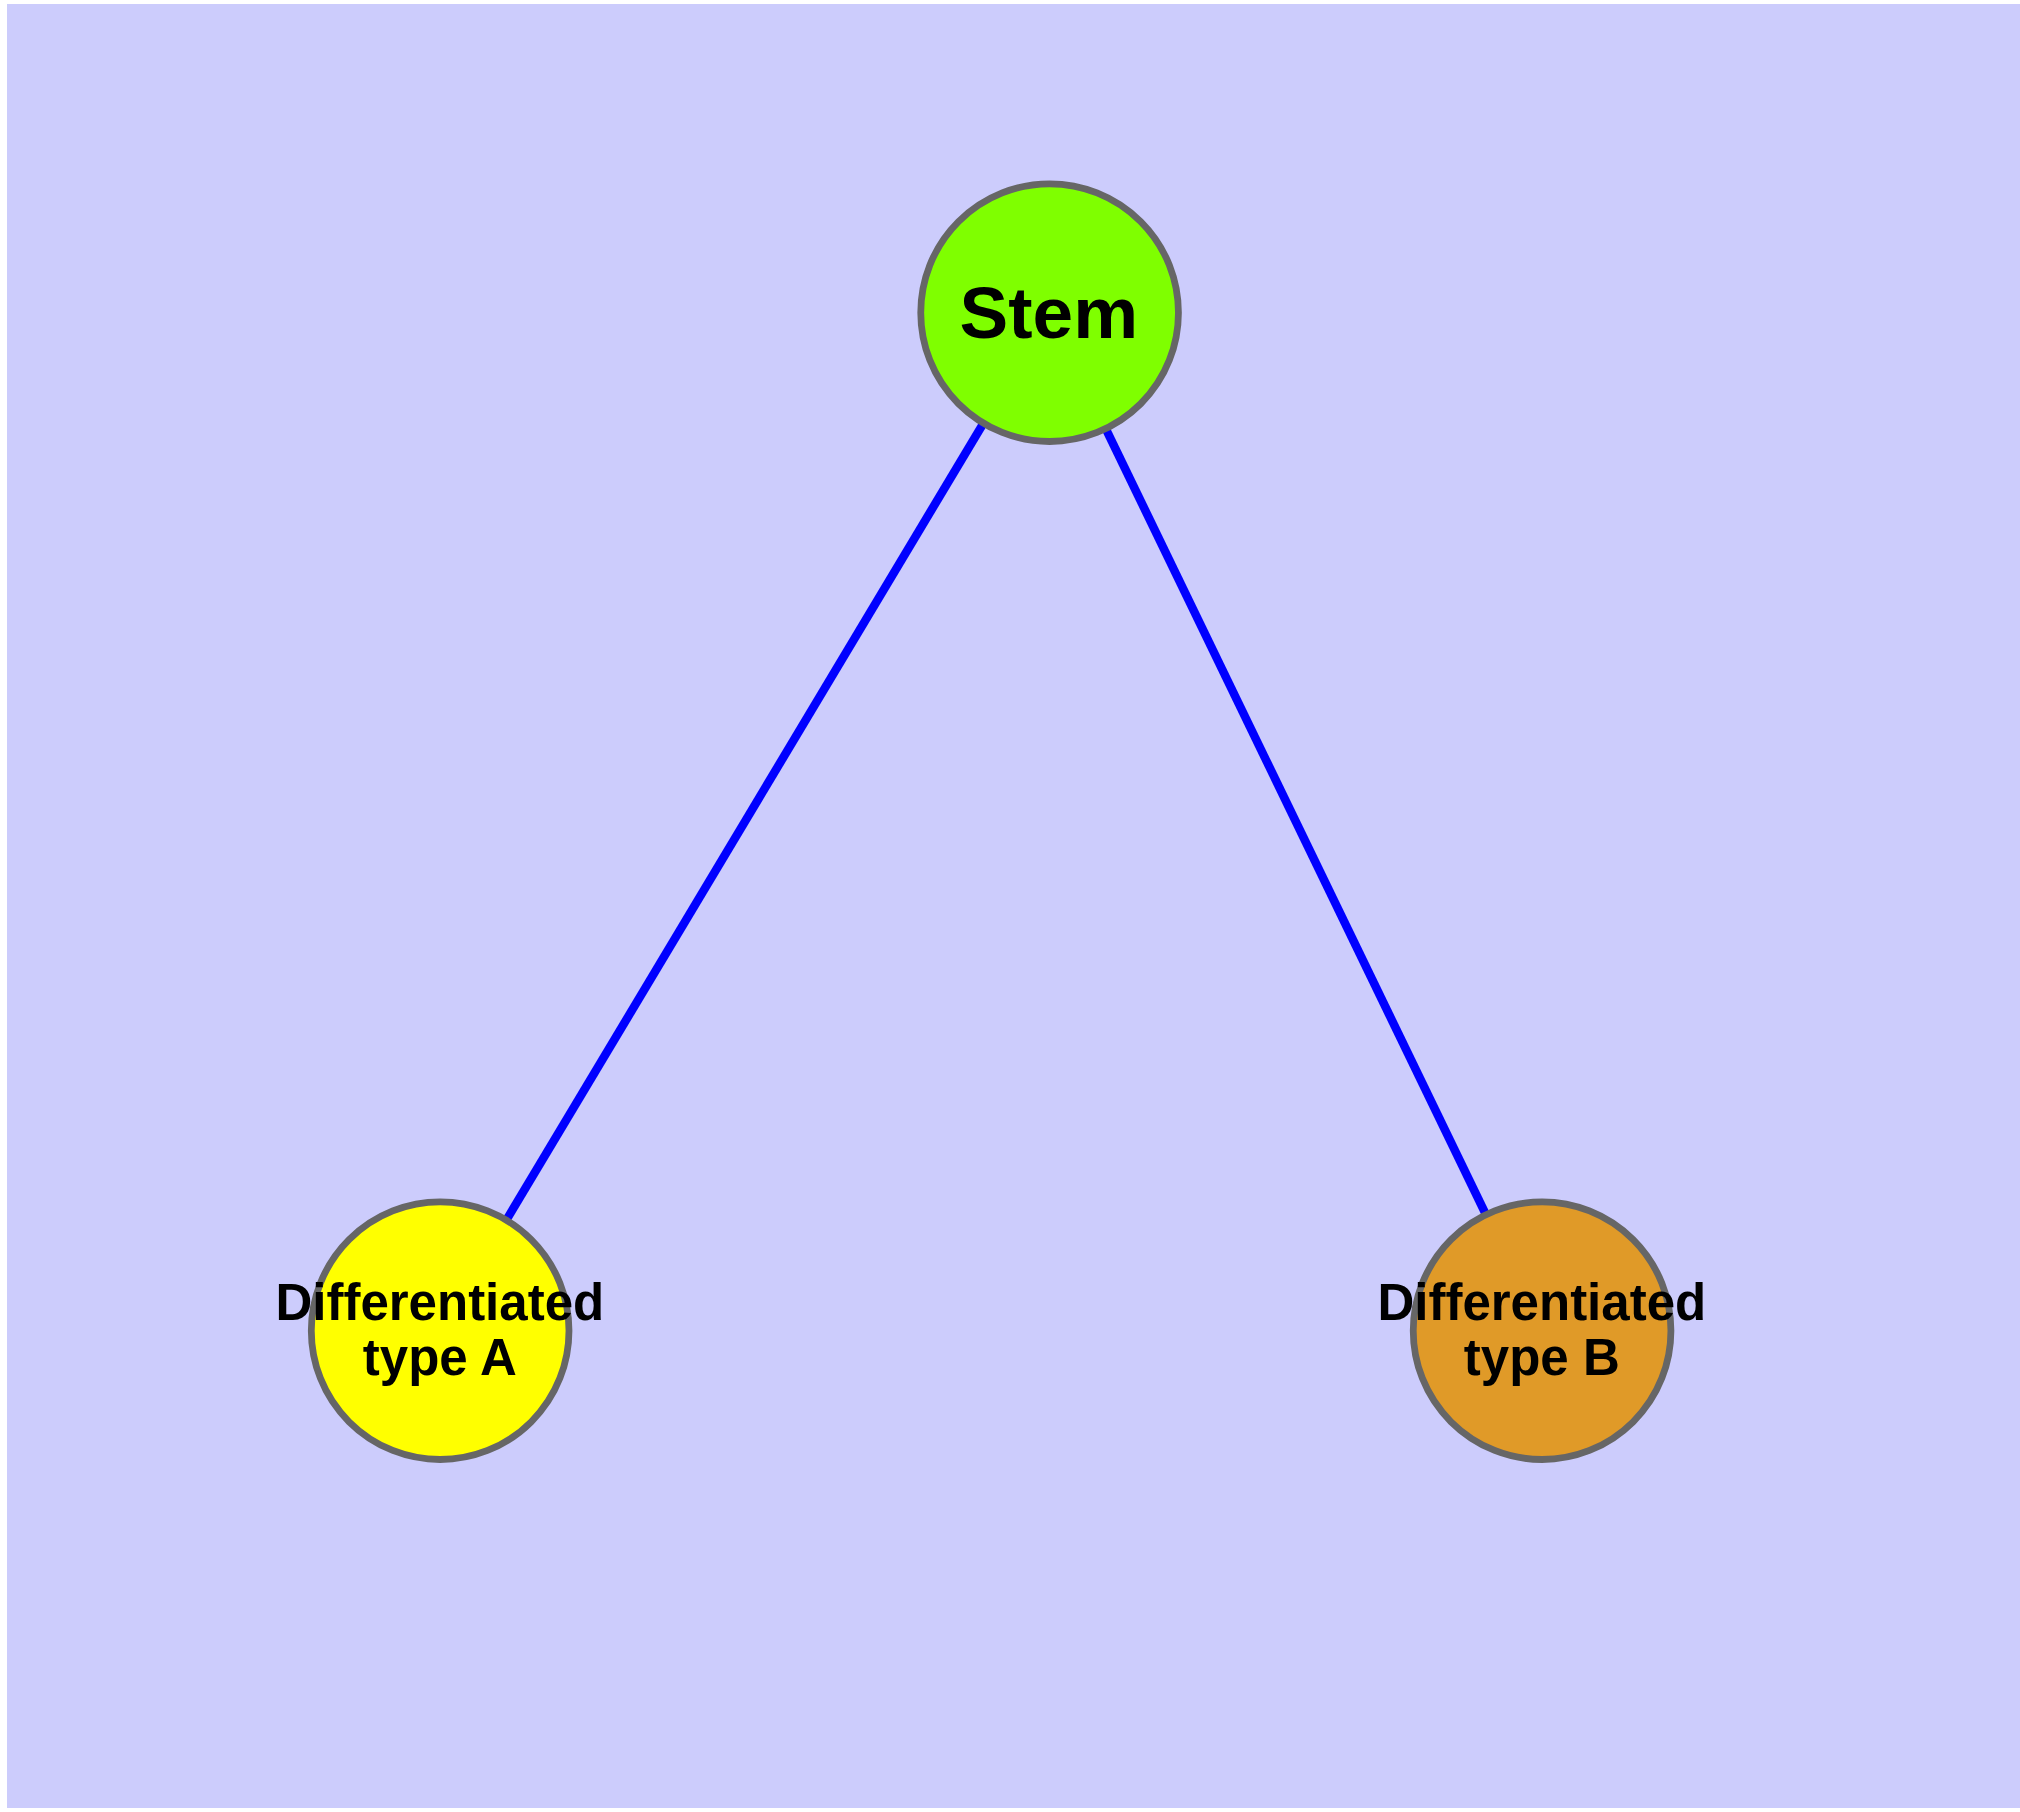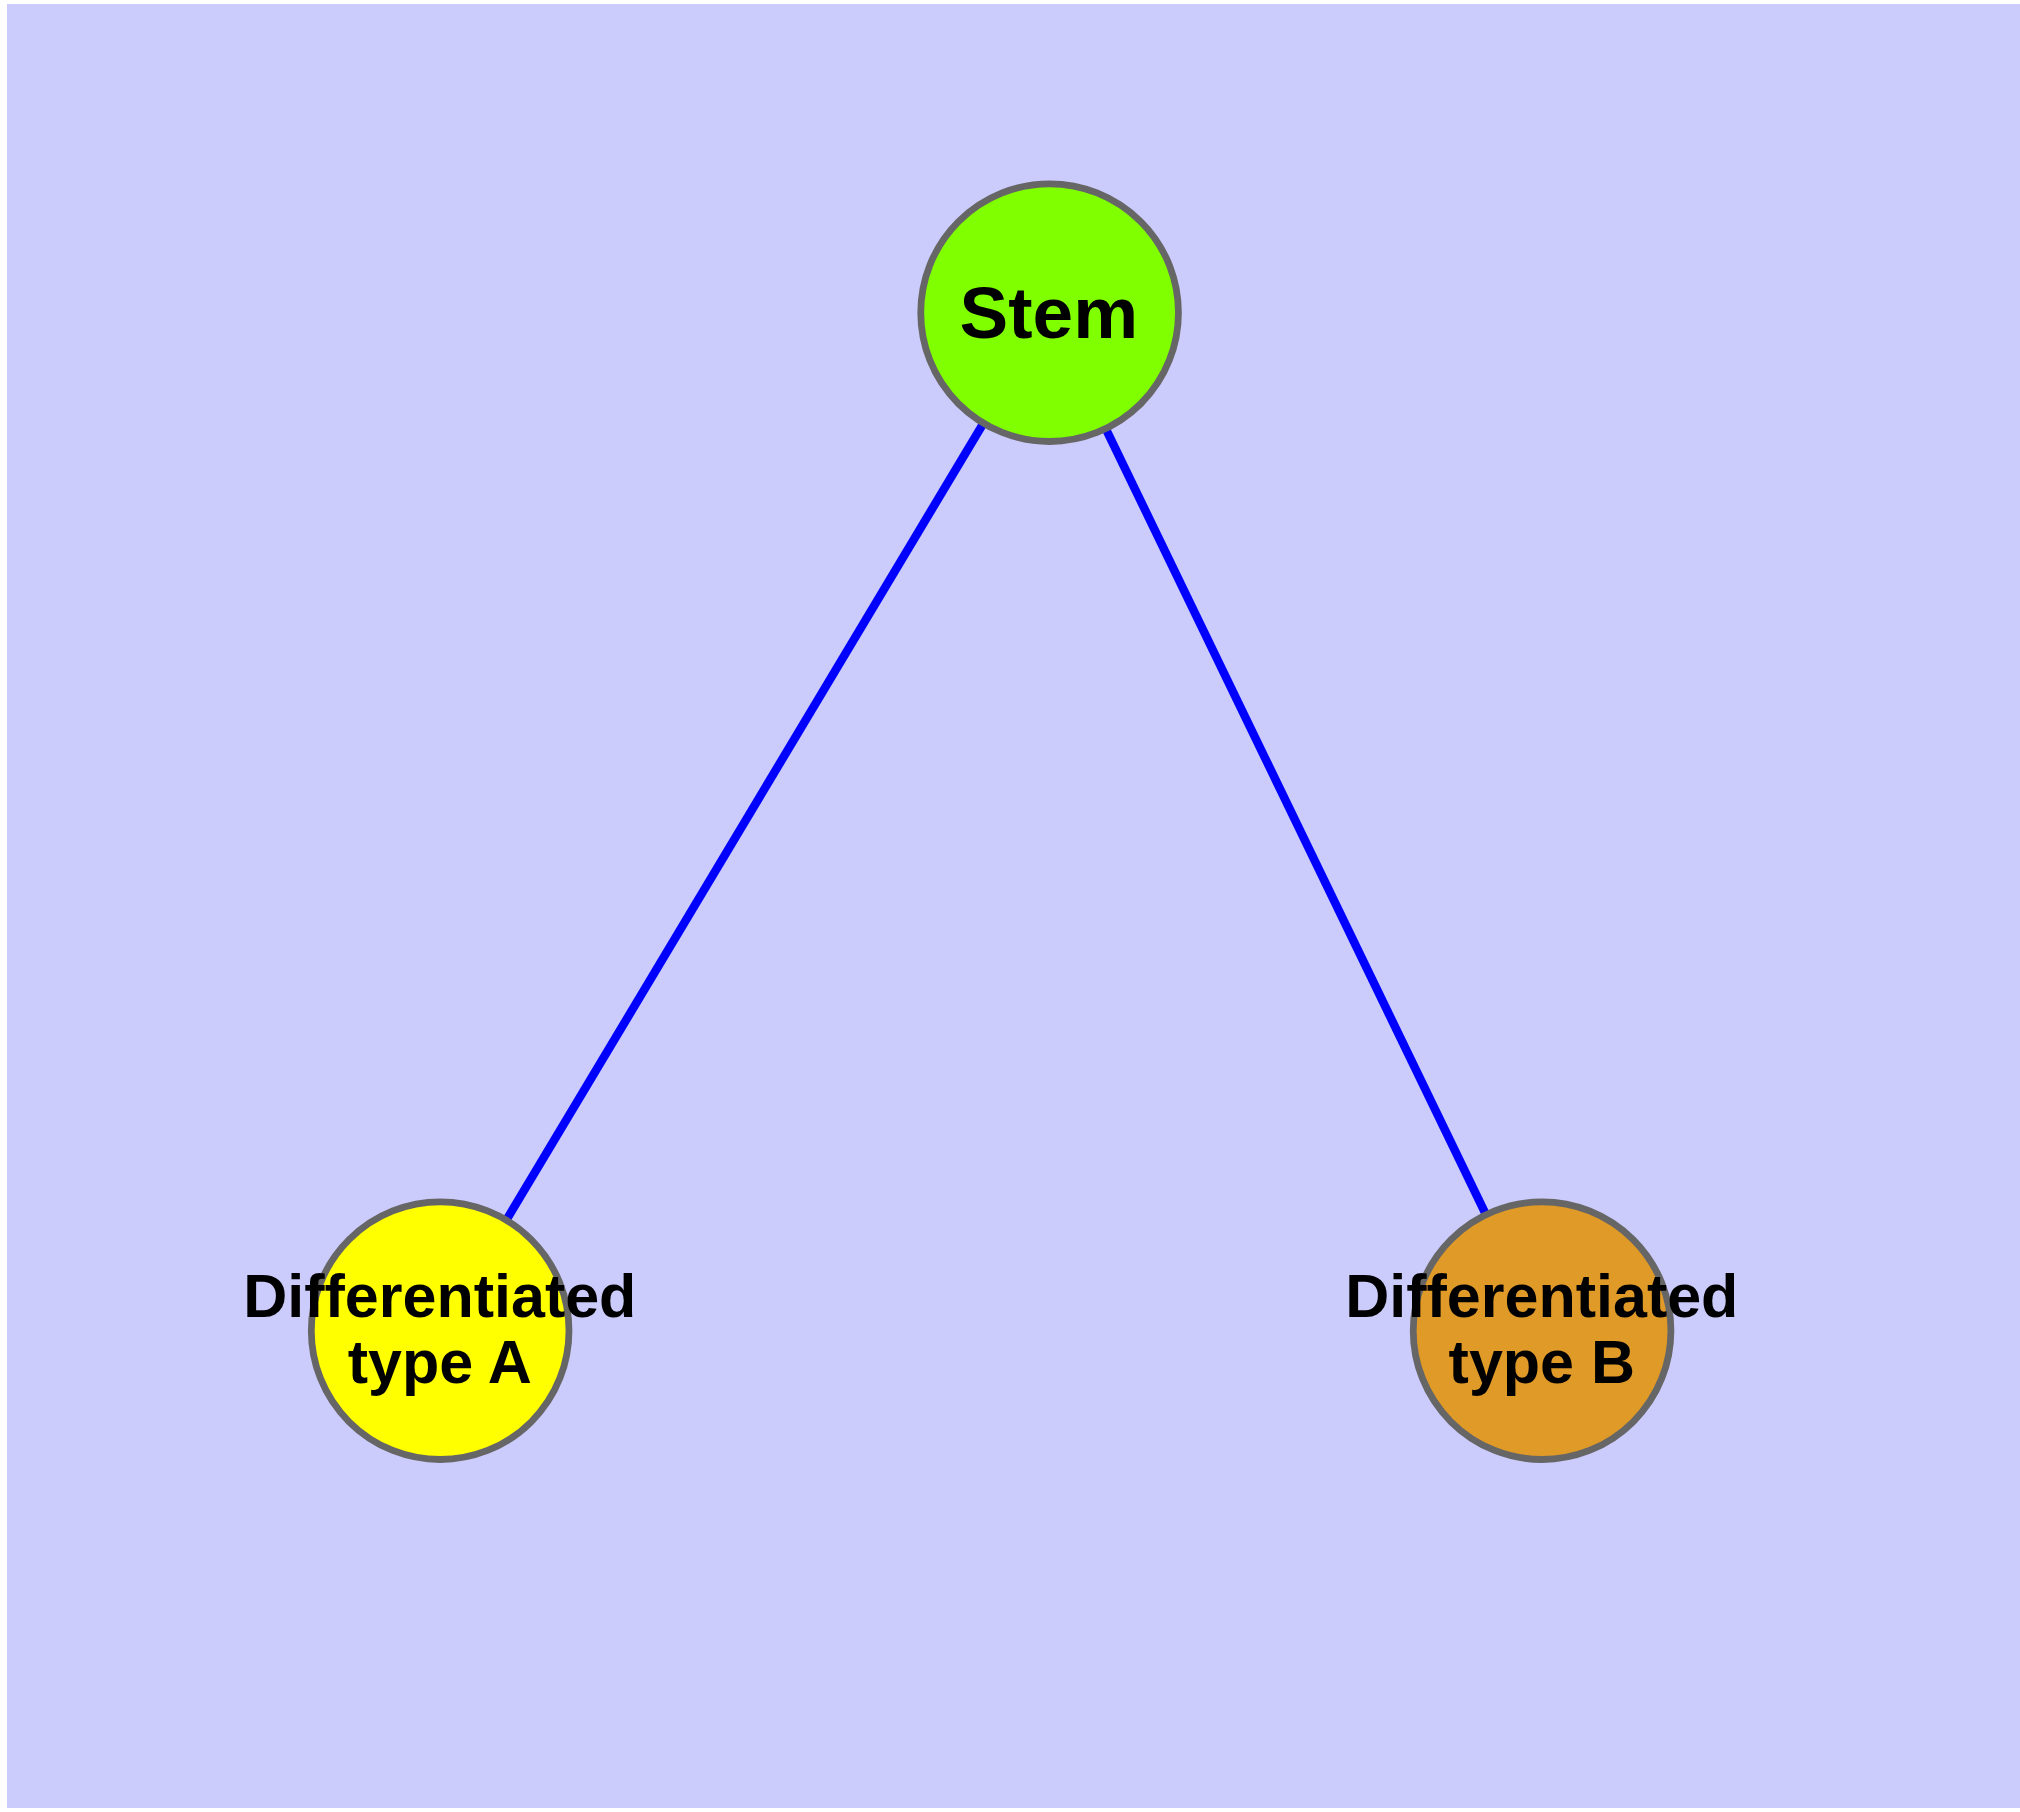--- a/index.html
+++ b/index.html
@@ -44,21 +44,21 @@
     line-height: 1.08;
     white-space: pre;
     pointer-events: none;
     transform: translate(-50%, -50%);
   }
   .node-label.stem {
     font-size: 73px;
     text-align: center;
   }
   .node-label.diff {
-    font-size: 61px;
+    font-size: 51px;
   }
 </style>
 </head>
 <body>
 
 <div id="graph-canvas">
   <div id="graph-plot">
 
     <svg id="graph-svg" width="2014" height="1804" viewBox="0 0 2376 2128">
 

